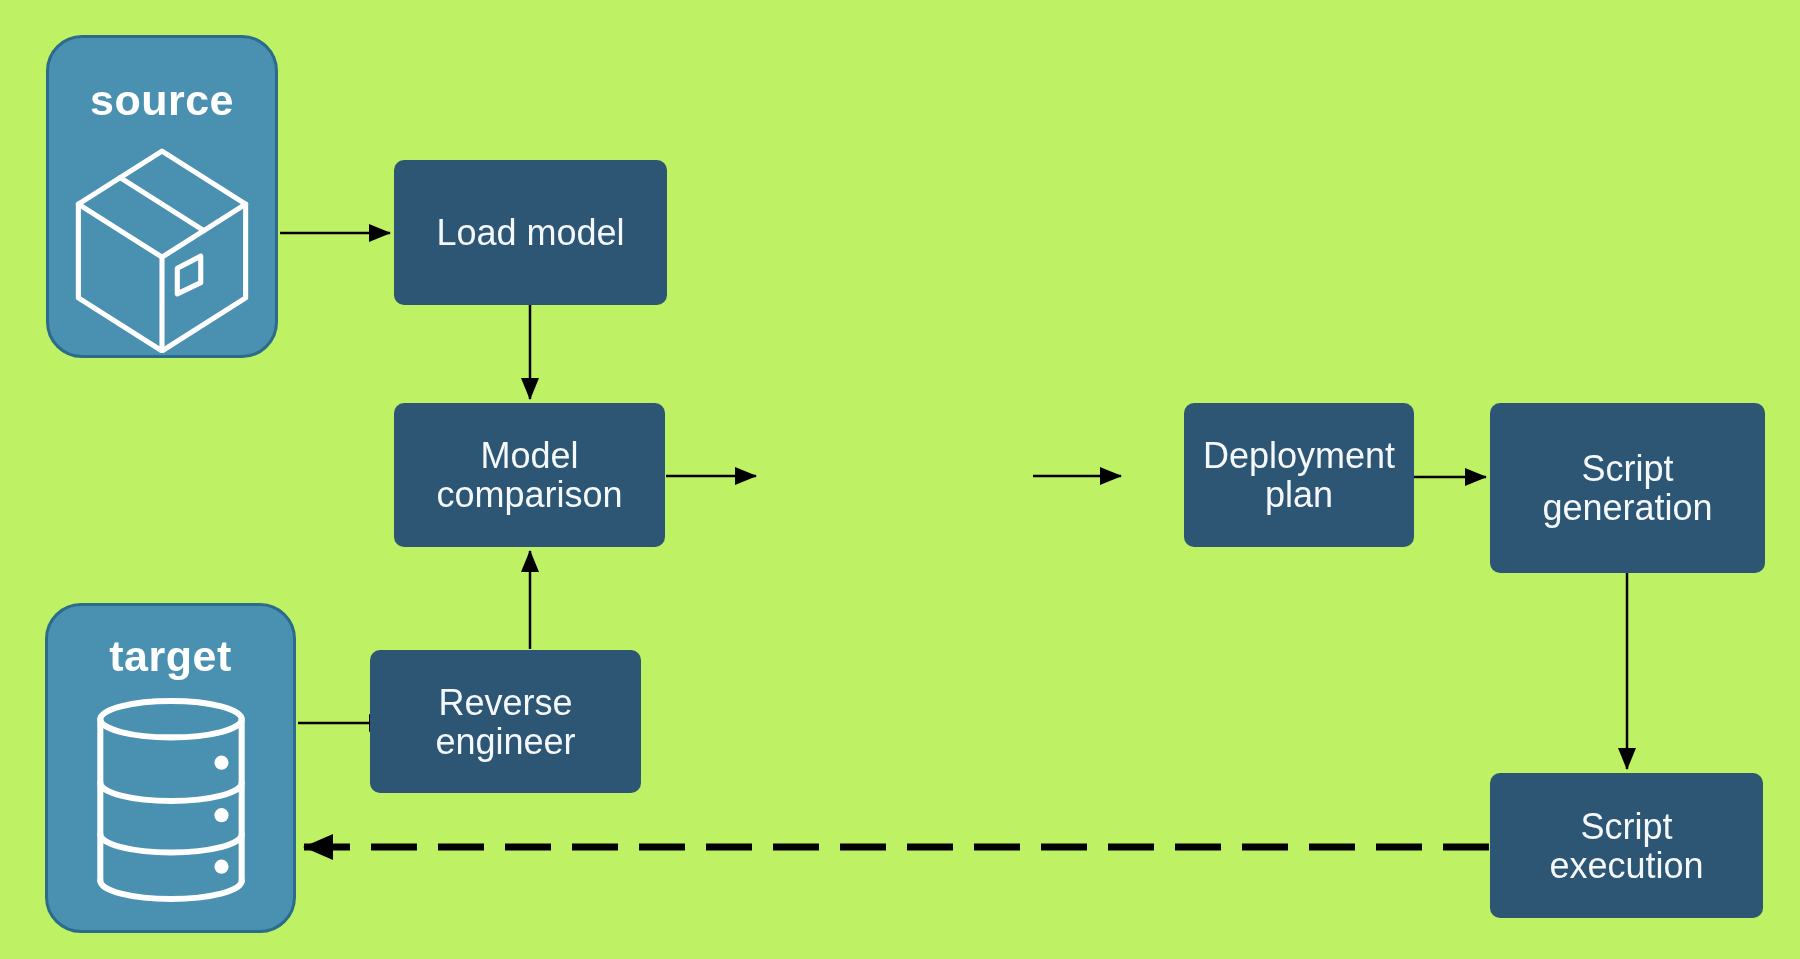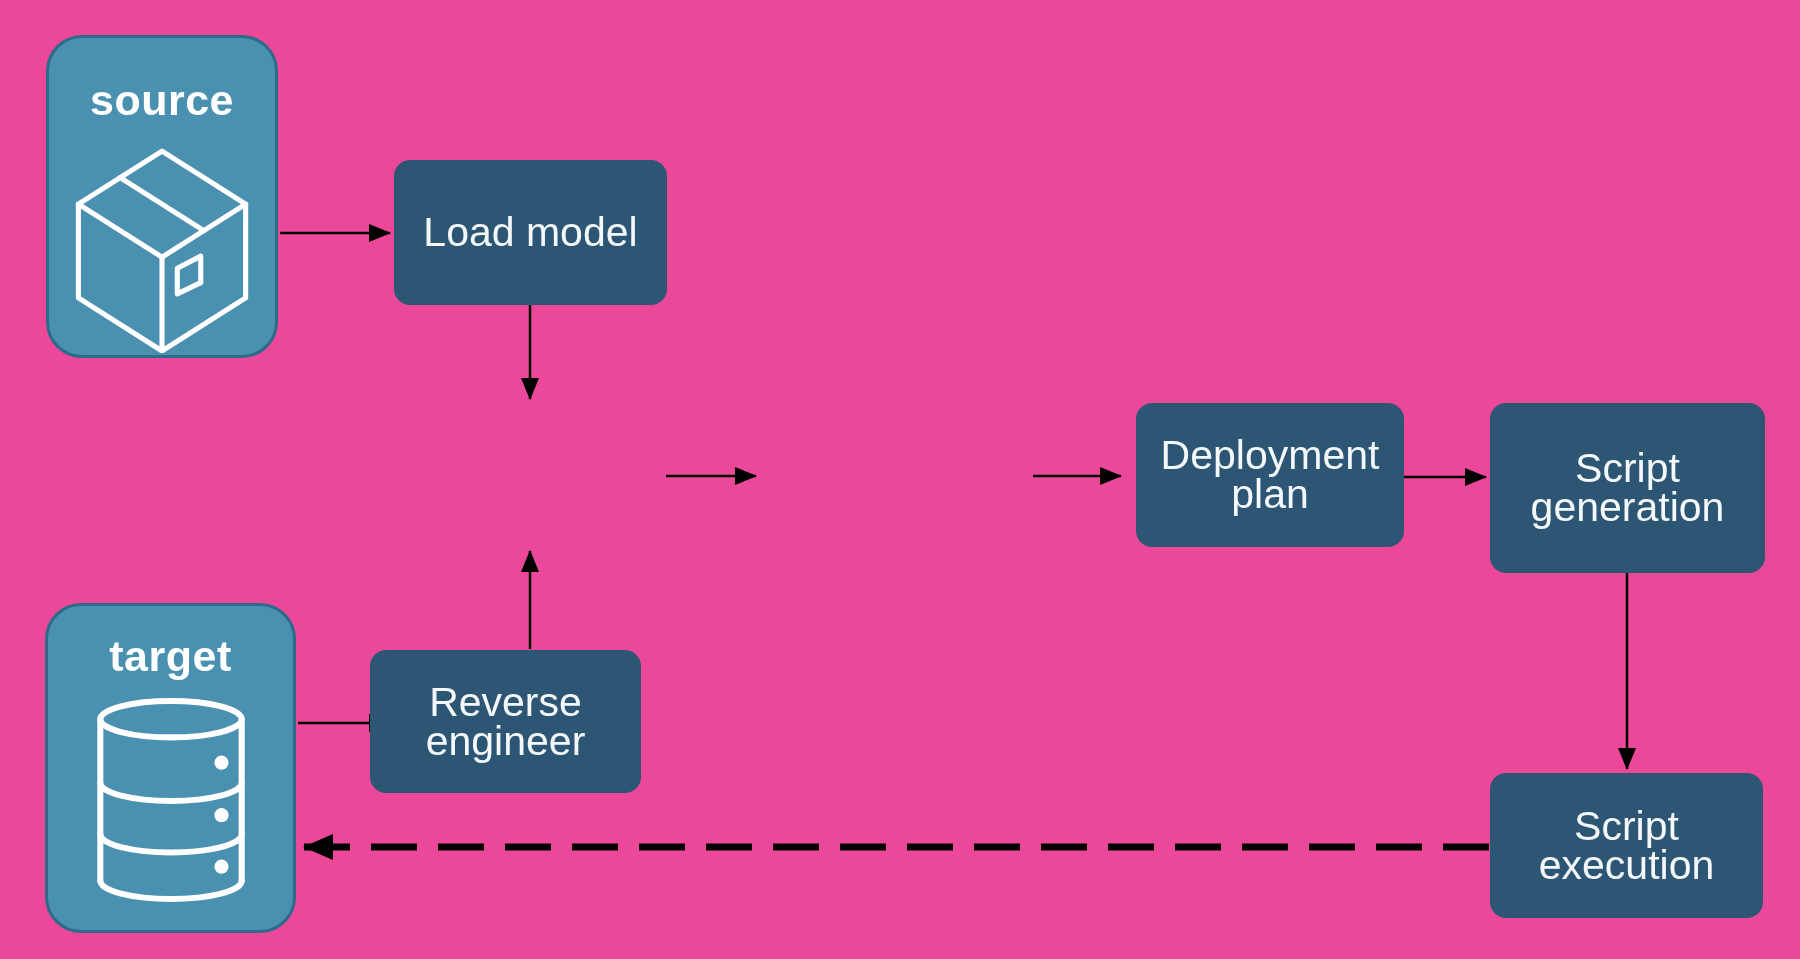--- a/index.html
+++ b/index.html
@@ -4,43 +4,43 @@
 <style>
   :root{
     --node_fill:#2d5674;
     --endpoint_fill:#4a90b0;
     --endpoint_border:#2c6b8a;
     --arrow:#000000;
     --text:#f5f8fa;
   }
   html,body{margin:0;padding:0;background:#ffffff;}
   #canvas{
-    position:relative;width:1800px;height:959px;background:#ec4899;overflow:hidden;
+    position:relative;width:1800px;height:959px;background:#bef264;overflow:hidden;
     font-family:"Liberation Sans",sans-serif;
   }
   #edges{position:absolute;left:0;top:0;width:1800px;height:959px;}
   .node{
     position:absolute;display:flex;align-items:center;justify-content:center;
-    background:var(--node_fill);color:var(--text);border-radius:16px;
-    font-size:41px;line-height:39px;text-align:center;padding:0 28px;box-sizing:border-box;
+    background:var(--node_fill);color:var(--text);border-radius:10px;
+    font-size:36px;line-height:39px;text-align:center;padding:0 28px;box-sizing:border-box;
   }
   .endpoint{
     position:absolute;display:flex;flex-direction:column;align-items:center;
     background:var(--endpoint_fill);border:3px solid var(--endpoint_border);
     border-radius:36px;box-sizing:border-box;color:#ffffff;
   }
   .endpoint .ep-label{font-size:43px;font-weight:700;letter-spacing:0.5px;}
   #source-box{left:46px;top:35px;width:232px;height:323px;padding-top:38px;}
   #source-box .ep-icon{margin-top:22px;}
   #target-box{left:45px;top:603px;width:251px;height:330px;padding-top:26px;text-align:right;}
   #target-box .ep-icon{margin-top:16px;}
   #node-load-model{left:394px;top:160px;width:273px;height:145px;}
   #node-model-comparison{left:394px;top:403px;width:271px;height:144px;}
   #node-model-differences{left:760px;top:402px;width:272px;height:145px;}
-  #node-deployment-plan{left:1136px;top:403px;width:268px;height:144px;}
+  #node-deployment-plan{left:1184px;top:403px;width:230px;height:144px;}
   #node-script-generation{left:1490px;top:403px;width:275px;height:170px;}
   #node-reverse-engineer{left:370px;top:650px;width:271px;height:143px;}
   #node-script-execution{left:1490px;top:773px;width:273px;height:145px;}
   .edge{stroke:var(--arrow);fill:none;}
   .edge.thin{stroke-width:2.5px;}
   .edge.dashed{stroke-width:7px;stroke-dasharray:46 21;}
   .icon-stroke{fill:none;stroke:#ffffff;stroke-linejoin:round;stroke-linecap:round;}
 </style>
 </head>
 <body>
@@ -99,20 +99,23 @@
           <circle cx="124" cy="117" r="7"></circle>
           <circle cx="124" cy="168" r="7"></circle>
         </g>
       </svg>
     </span>
   </div>
 
   <div class="node" id="node-load-model">
     <span>Load model</span>
   </div>
+  <div class="node" id="node-model-comparison">
+    <span>Model comparison</span>
+  </div>
   <div class="node" id="node-deployment-plan">
     <span>Deployment plan</span>
   </div>
   <div class="node" id="node-script-generation">
     <span>Script generation</span>
   </div>
   <div class="node" id="node-reverse-engineer">
     <span>Reverse engineer</span>
   </div>
   <div class="node" id="node-script-execution">

